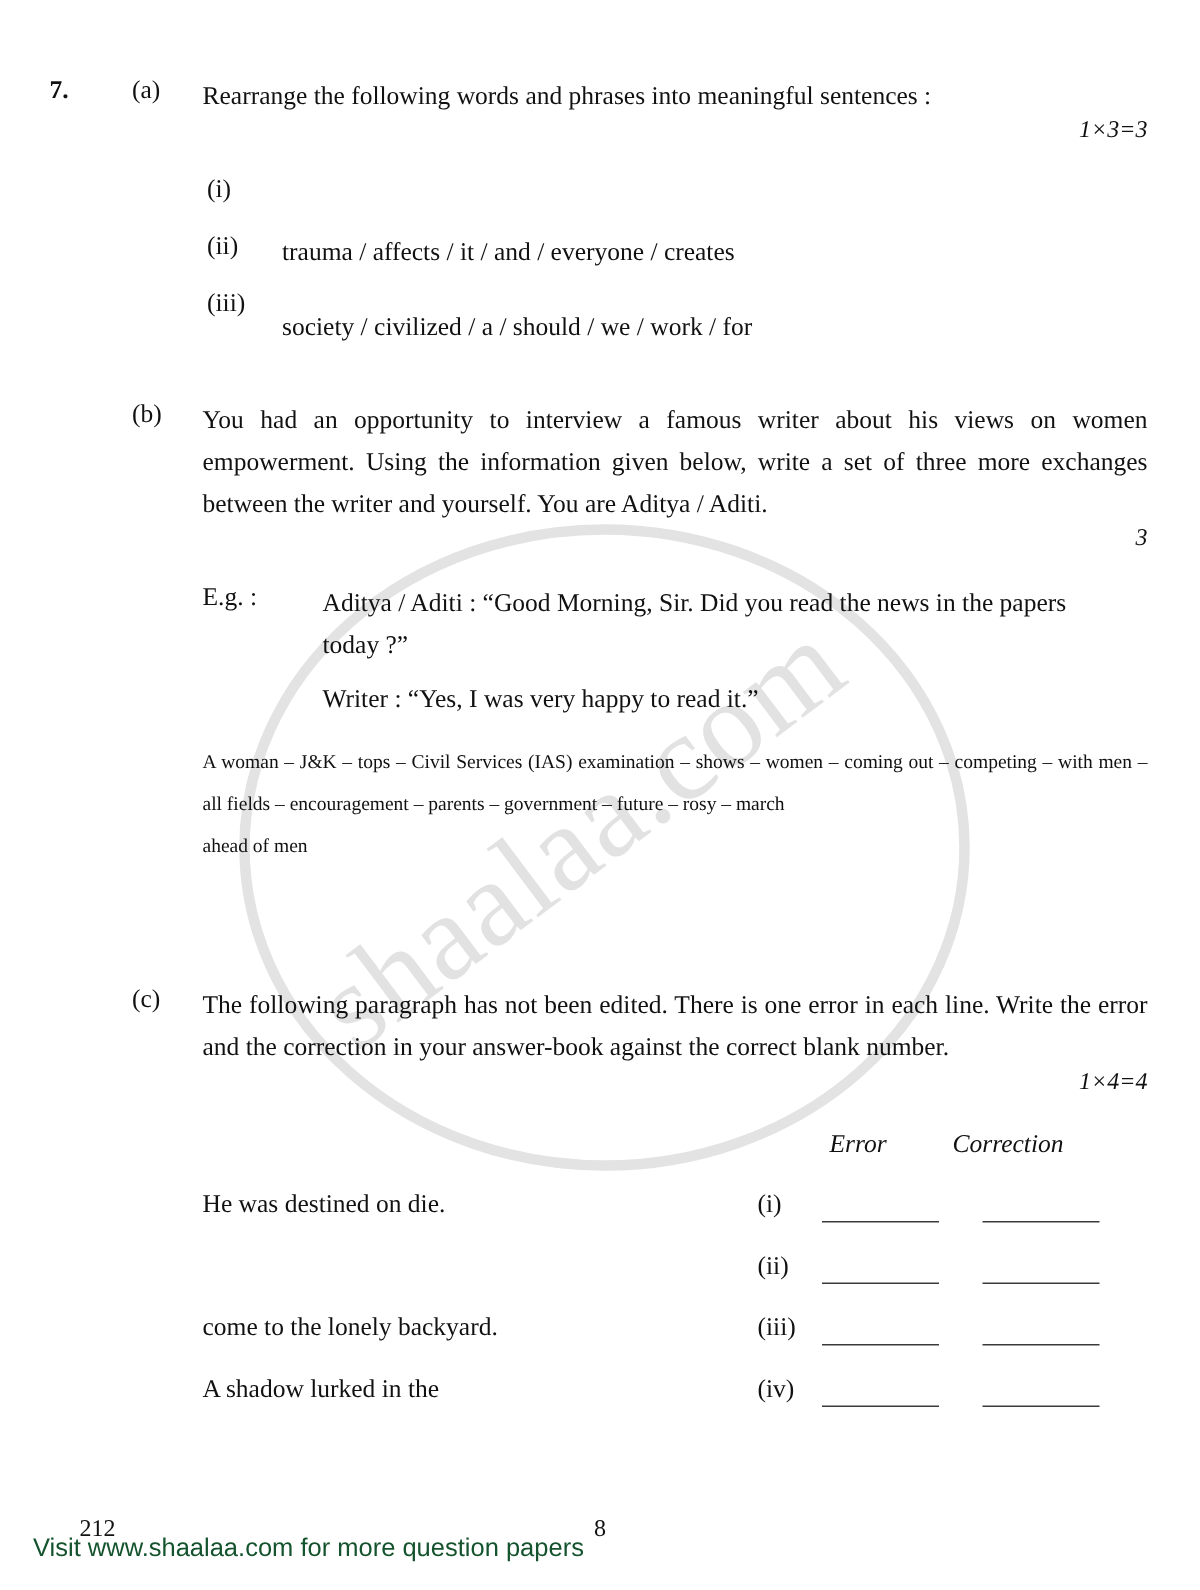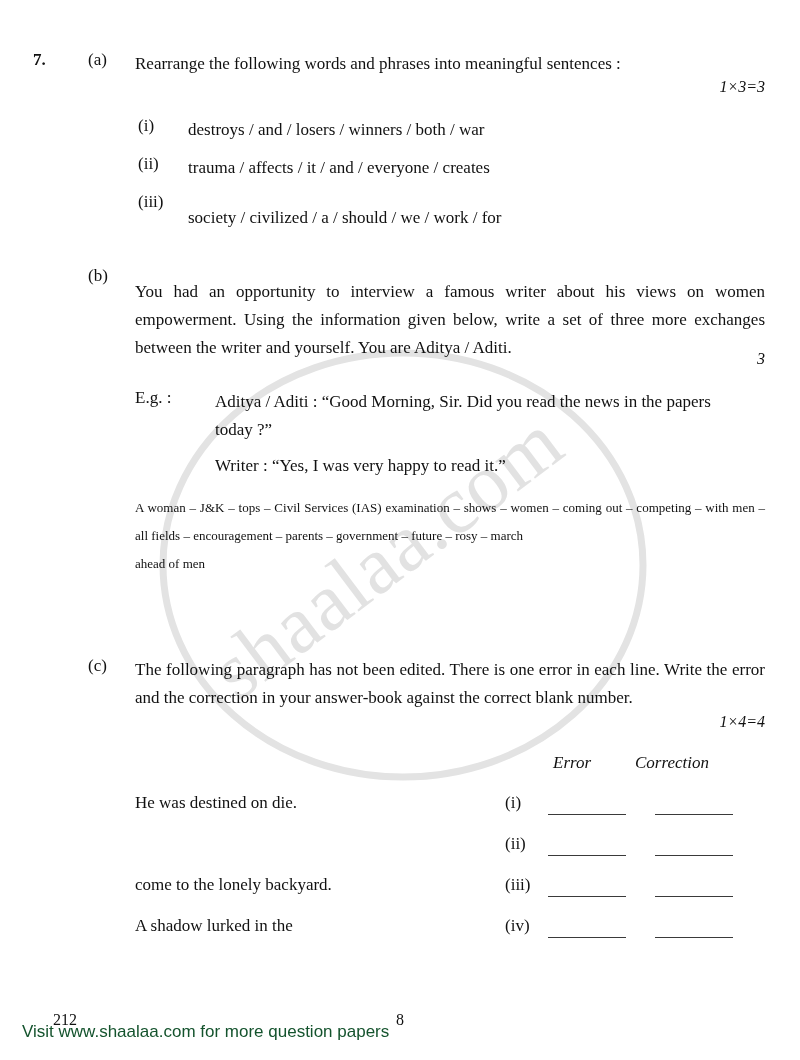--- a/index.html
+++ b/index.html
@@ -160,31 +160,30 @@
 
   <div class="qnum" style="top:50px;">7.</div>
 
   <div class="partnum" style="top:50px;">(a)</div>
 
   <div class="body-block" style="top:50px;">Rearrange the following words and phrases into meaningful sentences :</div>
 
   <div class="marks" style="top:78px;">1×3=3</div>
 
   <div class="rnum" style="top:116px;">(i)</div>
-  <div class="sub-text" style="top:116px;">destroys / and / losers / winners / both / war</div>
 
   <div class="rnum" style="top:154px;">(ii)</div>
   <div class="sub-text" style="top:154px;">trauma / affects / it / and / everyone / creates</div>
 
   <div class="rnum" style="top:192px;">(iii)</div>
   <div class="sub-text" style="top:204px;text-align:center;">society / civilized / a / should / we / work / for</div>
 
   <div class="partnum" style="top:266px;">(b)</div>
 
-  <div class="body-block" style="top:266px;margin-top:12px;">You had an opportunity to interview a famous writer about his views on women empowerment. Using the information given below, write a set of three more exchanges between the writer and yourself. You are Aditya / Aditi.</div>
+  <div class="body-block" style="top:266px;">You had an opportunity to interview a famous writer about his views on women empowerment. Using the information given below, write a set of three more exchanges between the writer and yourself. You are Aditya / Aditi.</div>
 
   <div class="marks" style="top:350px;">3</div>
 
   <div class="eg-label" style="top:388px;">E.g. :</div>
 
   <div class="eg-body" style="top:388px;">Aditya / Aditi : “Good Morning, Sir. Did you read the news in the papers today ?”</div>
 
   <div class="eg-body" style="top:452px;">Writer : “Yes, I was very happy to read it.”</div>
 
   <div class="cues" style="top:494px;">

